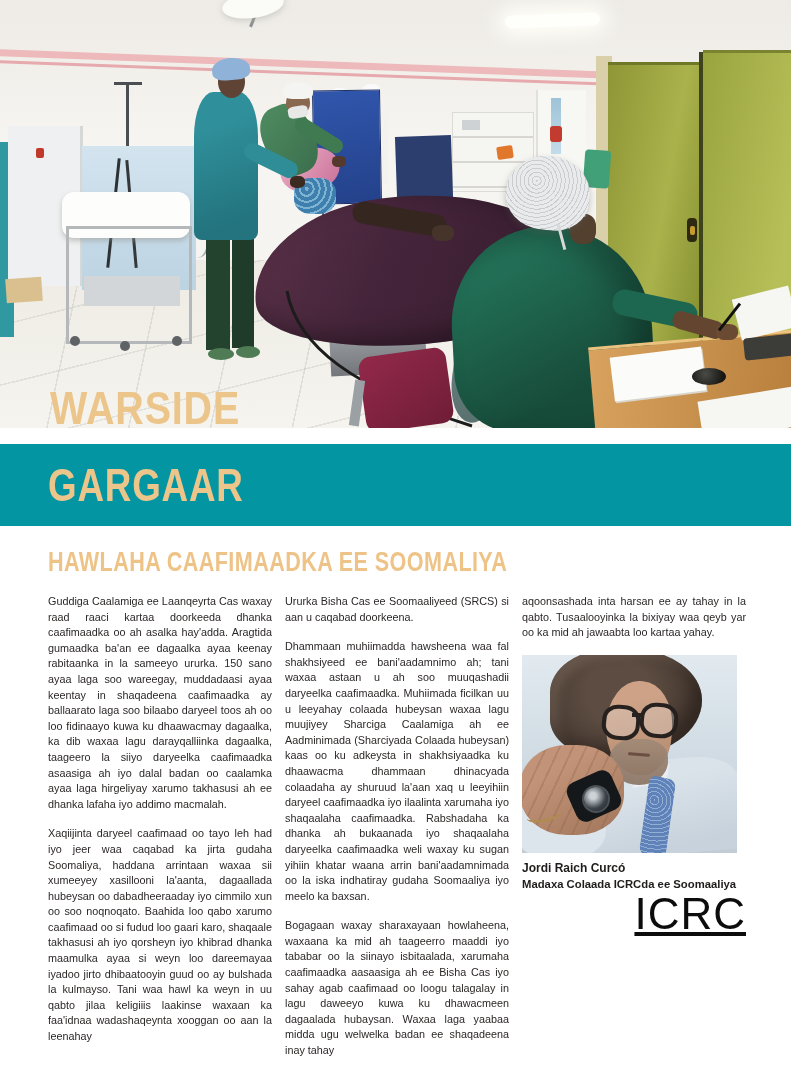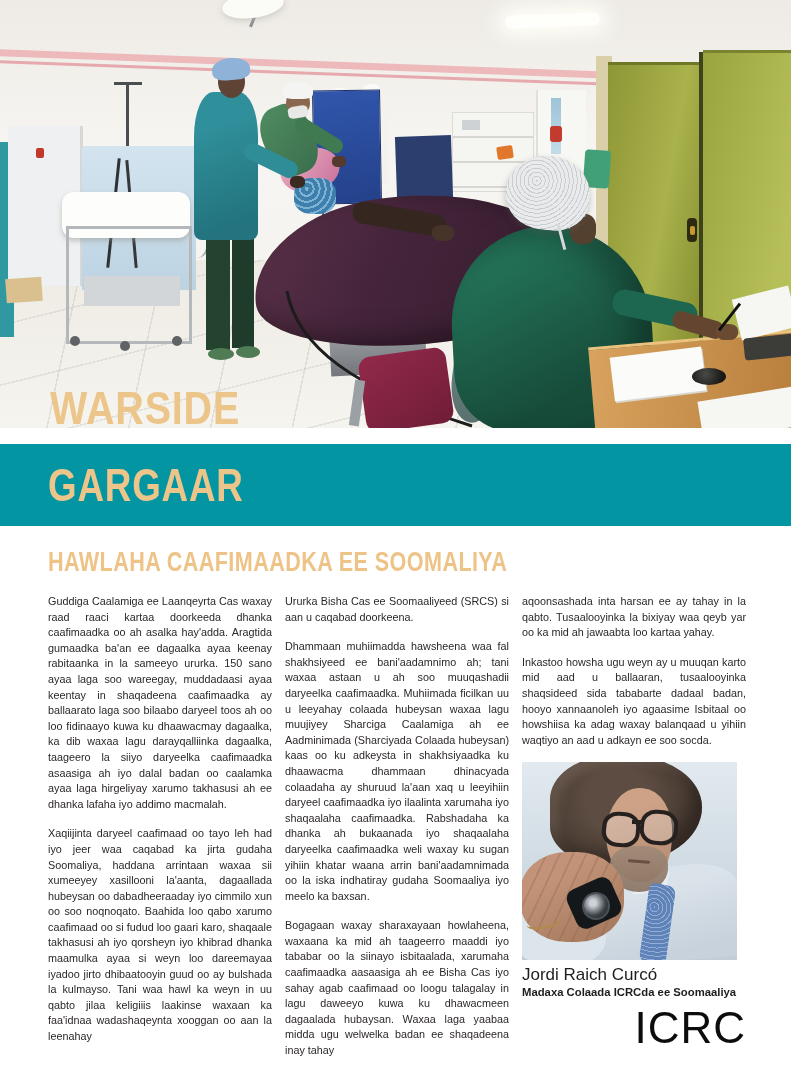--- a/index.html
+++ b/index.html
@@ -201,24 +201,24 @@
       linear-gradient(150deg,#c29378 30%,#a87c60 85%); }
   .pt-watch { left:48px; top:120px; width:48px; height:42px; border-radius:10px; background:#15181a;
     transform:rotate(-24deg); }
   .pt-watchface { left:60px; top:130px; width:24px; height:24px; border-radius:50%;
     background:radial-gradient(circle at 40% 35%, #cdd2d6 15%, #3a4147 60%, #23282c 100%);
     border:2px solid #4a5258; transform:rotate(-10deg); }
   .pt-bracelet { left:4px; top:152px; width:36px; height:12px; border-bottom:3px solid #b08a50;
     border-radius:50%; transform:rotate(-12deg); }
 
   
-  .cap-name  { margin-top:7px; font-size:17px; font-weight:normal; color:#1f1d1c; line-height:16.5px; }
+  .cap-name  { margin-top:7px; font-size:12px; font-weight:bold; color:#1f1d1c; line-height:16.5px; }
   .cap-title { font-size:11.3px; font-weight:bold; color:#1f1d1c; line-height:16.5px; }
-  .icrc { margin-top:7px; text-align:right; font-size:44px; line-height:.95; color:#0c0c0c;
-    letter-spacing:1px; font-weight:400; }
+  .icrc { margin-top:0; text-align:right; font-size:44px; line-height:.95; color:#0c0c0c;
+    letter-spacing:1px; font-weight:400;text-decoration:underline; }
 </style>
 </head>
 <body>
 
 <div class="page">
 
   <div class="photo">
     <div class="ph-stripe"></div>
     <div class="ph-stripe2"></div>
     <div class="ph-light"></div>
@@ -323,21 +323,20 @@
       <p>Guddiga Caalamiga ee Laanqeyrta Cas waxay raad raaci kartaa doorkeeda dhanka caafimaadka oo ah asalka hay'adda. Aragtida gumaadka ba'an ee dagaalka ayaa keenay rabitaanka in la sameeyo ururka. 150 sano ayaa laga soo wareegay, muddadaasi ayaa keentay in shaqadeena caafimaadka ay ballaarato laga soo bilaabo daryeel toos ah oo loo fidinaayo kuwa ku dhaawacmay dagaalka, ka dib waxaa lagu darayqalliinka dagaalka, taageero la siiyo daryeelka caafimaadka asaasiga ah iyo dalal badan oo caalamka ayaa laga hirgeliyay xarumo takhasusi ah ee dhanka lafaha iyo addimo macmalah.</p>
       <p>Xaqiijinta daryeel caafimaad oo tayo leh had iyo jeer waa caqabad ka jirta gudaha Soomaliya, haddana arrintaan waxaa sii xumeeyey xasillooni la'aanta, dagaallada hubeysan oo dabadheeraaday iyo cimmilo xun oo soo noqnoqato. Baahida loo qabo xarumo caafimaad oo si fudud loo gaari karo, shaqaale takhasusi ah iyo qorsheyn iyo khibrad dhanka maamulka ayaa si weyn loo dareemayaa iyadoo jirto dhibaatooyin guud oo ay bulshada la kulmayso. Tani waa hawl ka weyn in uu qabto jilaa keligiiis laakinse waxaan ka faa'idnaa wadashaqeynta xooggan oo aan la leenahay</p>
     </div>
     <div class="col">
       <p>Ururka Bisha Cas ee Soomaaliyeed (SRCS) si aan u caqabad doorkeena.</p>
       <p>Dhammaan muhiimadda hawsheena waa fal shakhsiyeed ee bani'aadamnimo ah; tani waxaa astaan u ah soo muuqashadii daryeelka caafimaadka. Muhiimada ficilkan uu u leeyahay colaada hubeysan waxaa lagu muujiyey Sharciga Caalamiga ah ee Aadminimada (Sharciyada Colaada hubeysan) kaas oo ku adkeysta in shakhsiyaadka ku dhaawacma dhammaan dhinacyada colaadaha ay shuruud la'aan xaq u leeyihiin daryeel caafimaadka iyo ilaalinta xarumaha iyo shaqaalaha caafimaadka. Rabshadaha ka dhanka ah bukaanada iyo shaqaalaha daryeelka caafimaadka weli waxay ku sugan yihiin khatar waana arrin bani'aadamnimada oo la iska indhatiray gudaha Soomaaliya iyo meelo ka baxsan.</p>
       <p>Bogagaan waxay sharaxayaan howlaheena, waxaana ka mid ah taageerro maaddi iyo tababar oo la siinayo isbitaalada, xarumaha caafimaadka aasaasiga ah ee Bisha Cas iyo sahay agab caafimaad oo loogu talagalay in lagu daweeyo kuwa ku dhawacmeen dagaalada hubaysan. Waxaa laga yaabaa midda ugu welwelka badan ee shaqadeena inay tahay</p>
     </div>
     <div class="col">
       <p>aqoonsashada inta harsan ee ay tahay in la qabto. Tusaalooyinka la bixiyay waa qeyb yar oo ka mid ah jawaabta loo kartaa yahay.</p>
-      <p>Inkastoo howsha ugu weyn ay u muuqan karto mid aad u ballaaran, tusaalooyinka shaqsideed sida tababarte dadaal badan, hooyo xannaanoleh iyo agaasime Isbitaal oo howshiisa ka adag waxay balanqaad u yihiin waqtiyo an aad u adkayn ee soo socda.</p>
 
       <div class="portrait">
         <div class="pt-hair"></div>
         <div class="pt-shirt"></div>
         <div class="pt-collar"></div>
         <div class="pt-face"></div>
         <div class="pt-beard"></div>
         <div class="pt-mouth"></div>
         <div class="pt-lens1"></div>
         <div class="pt-lens2"></div>

